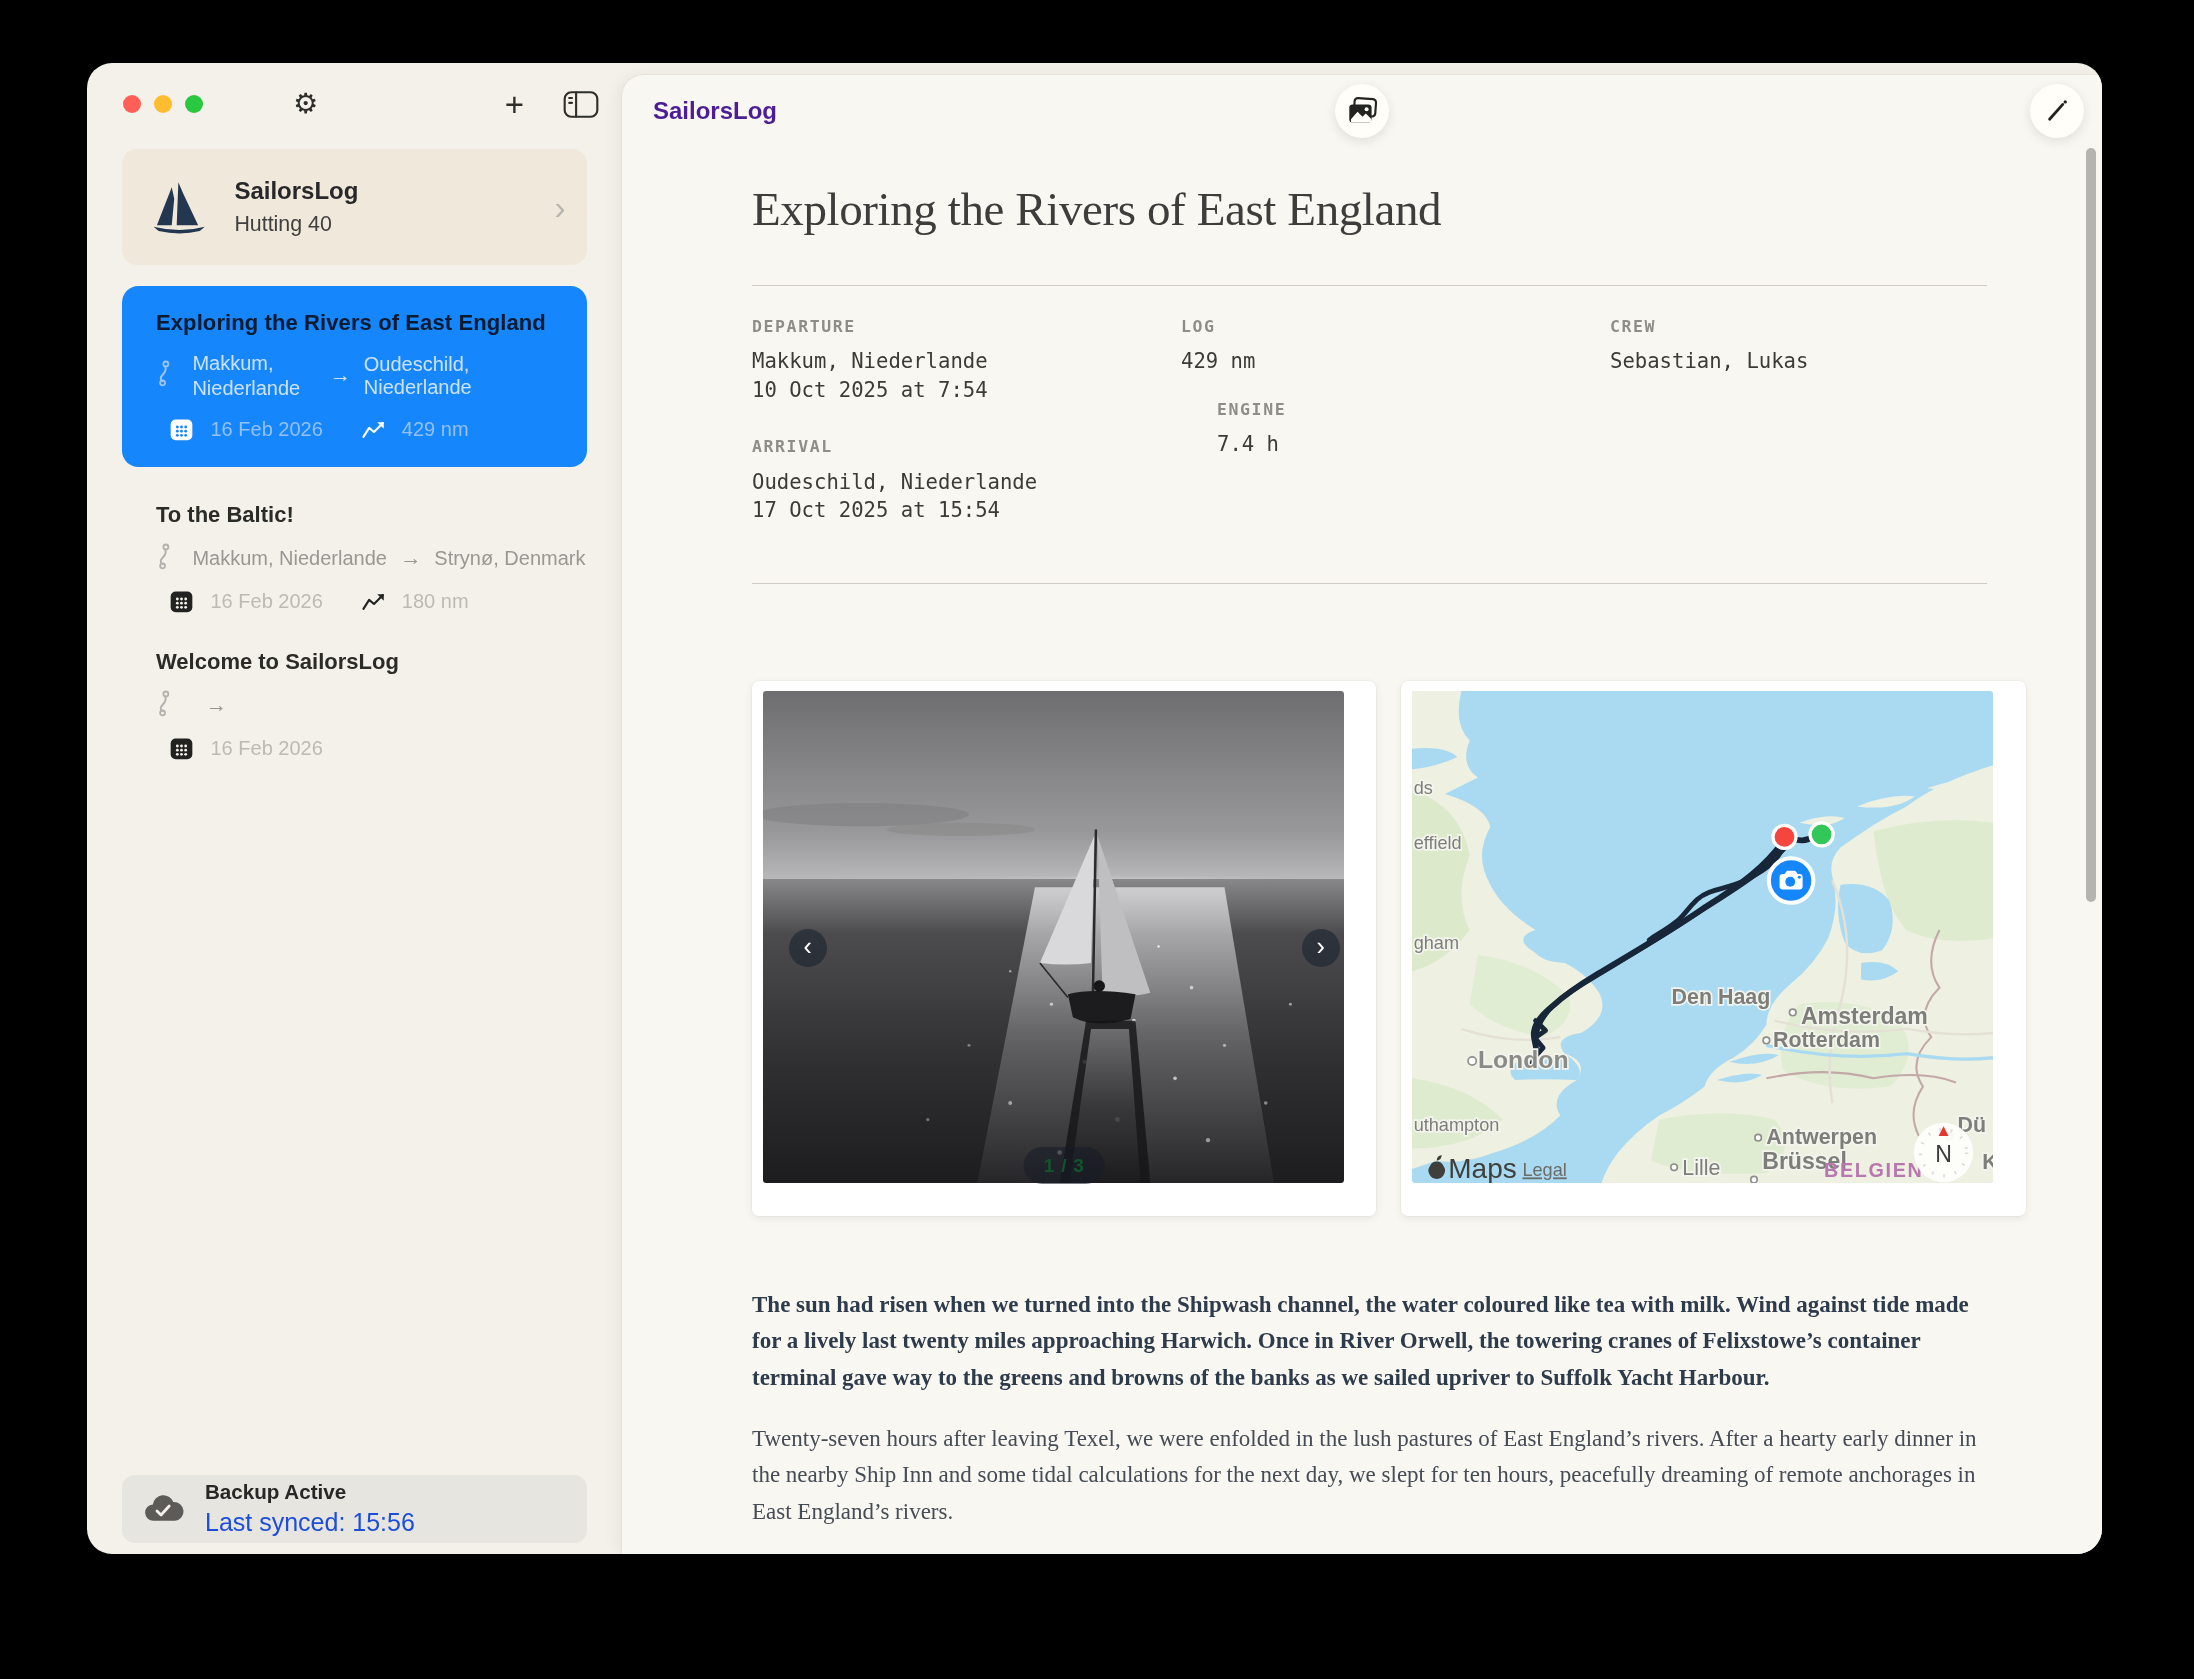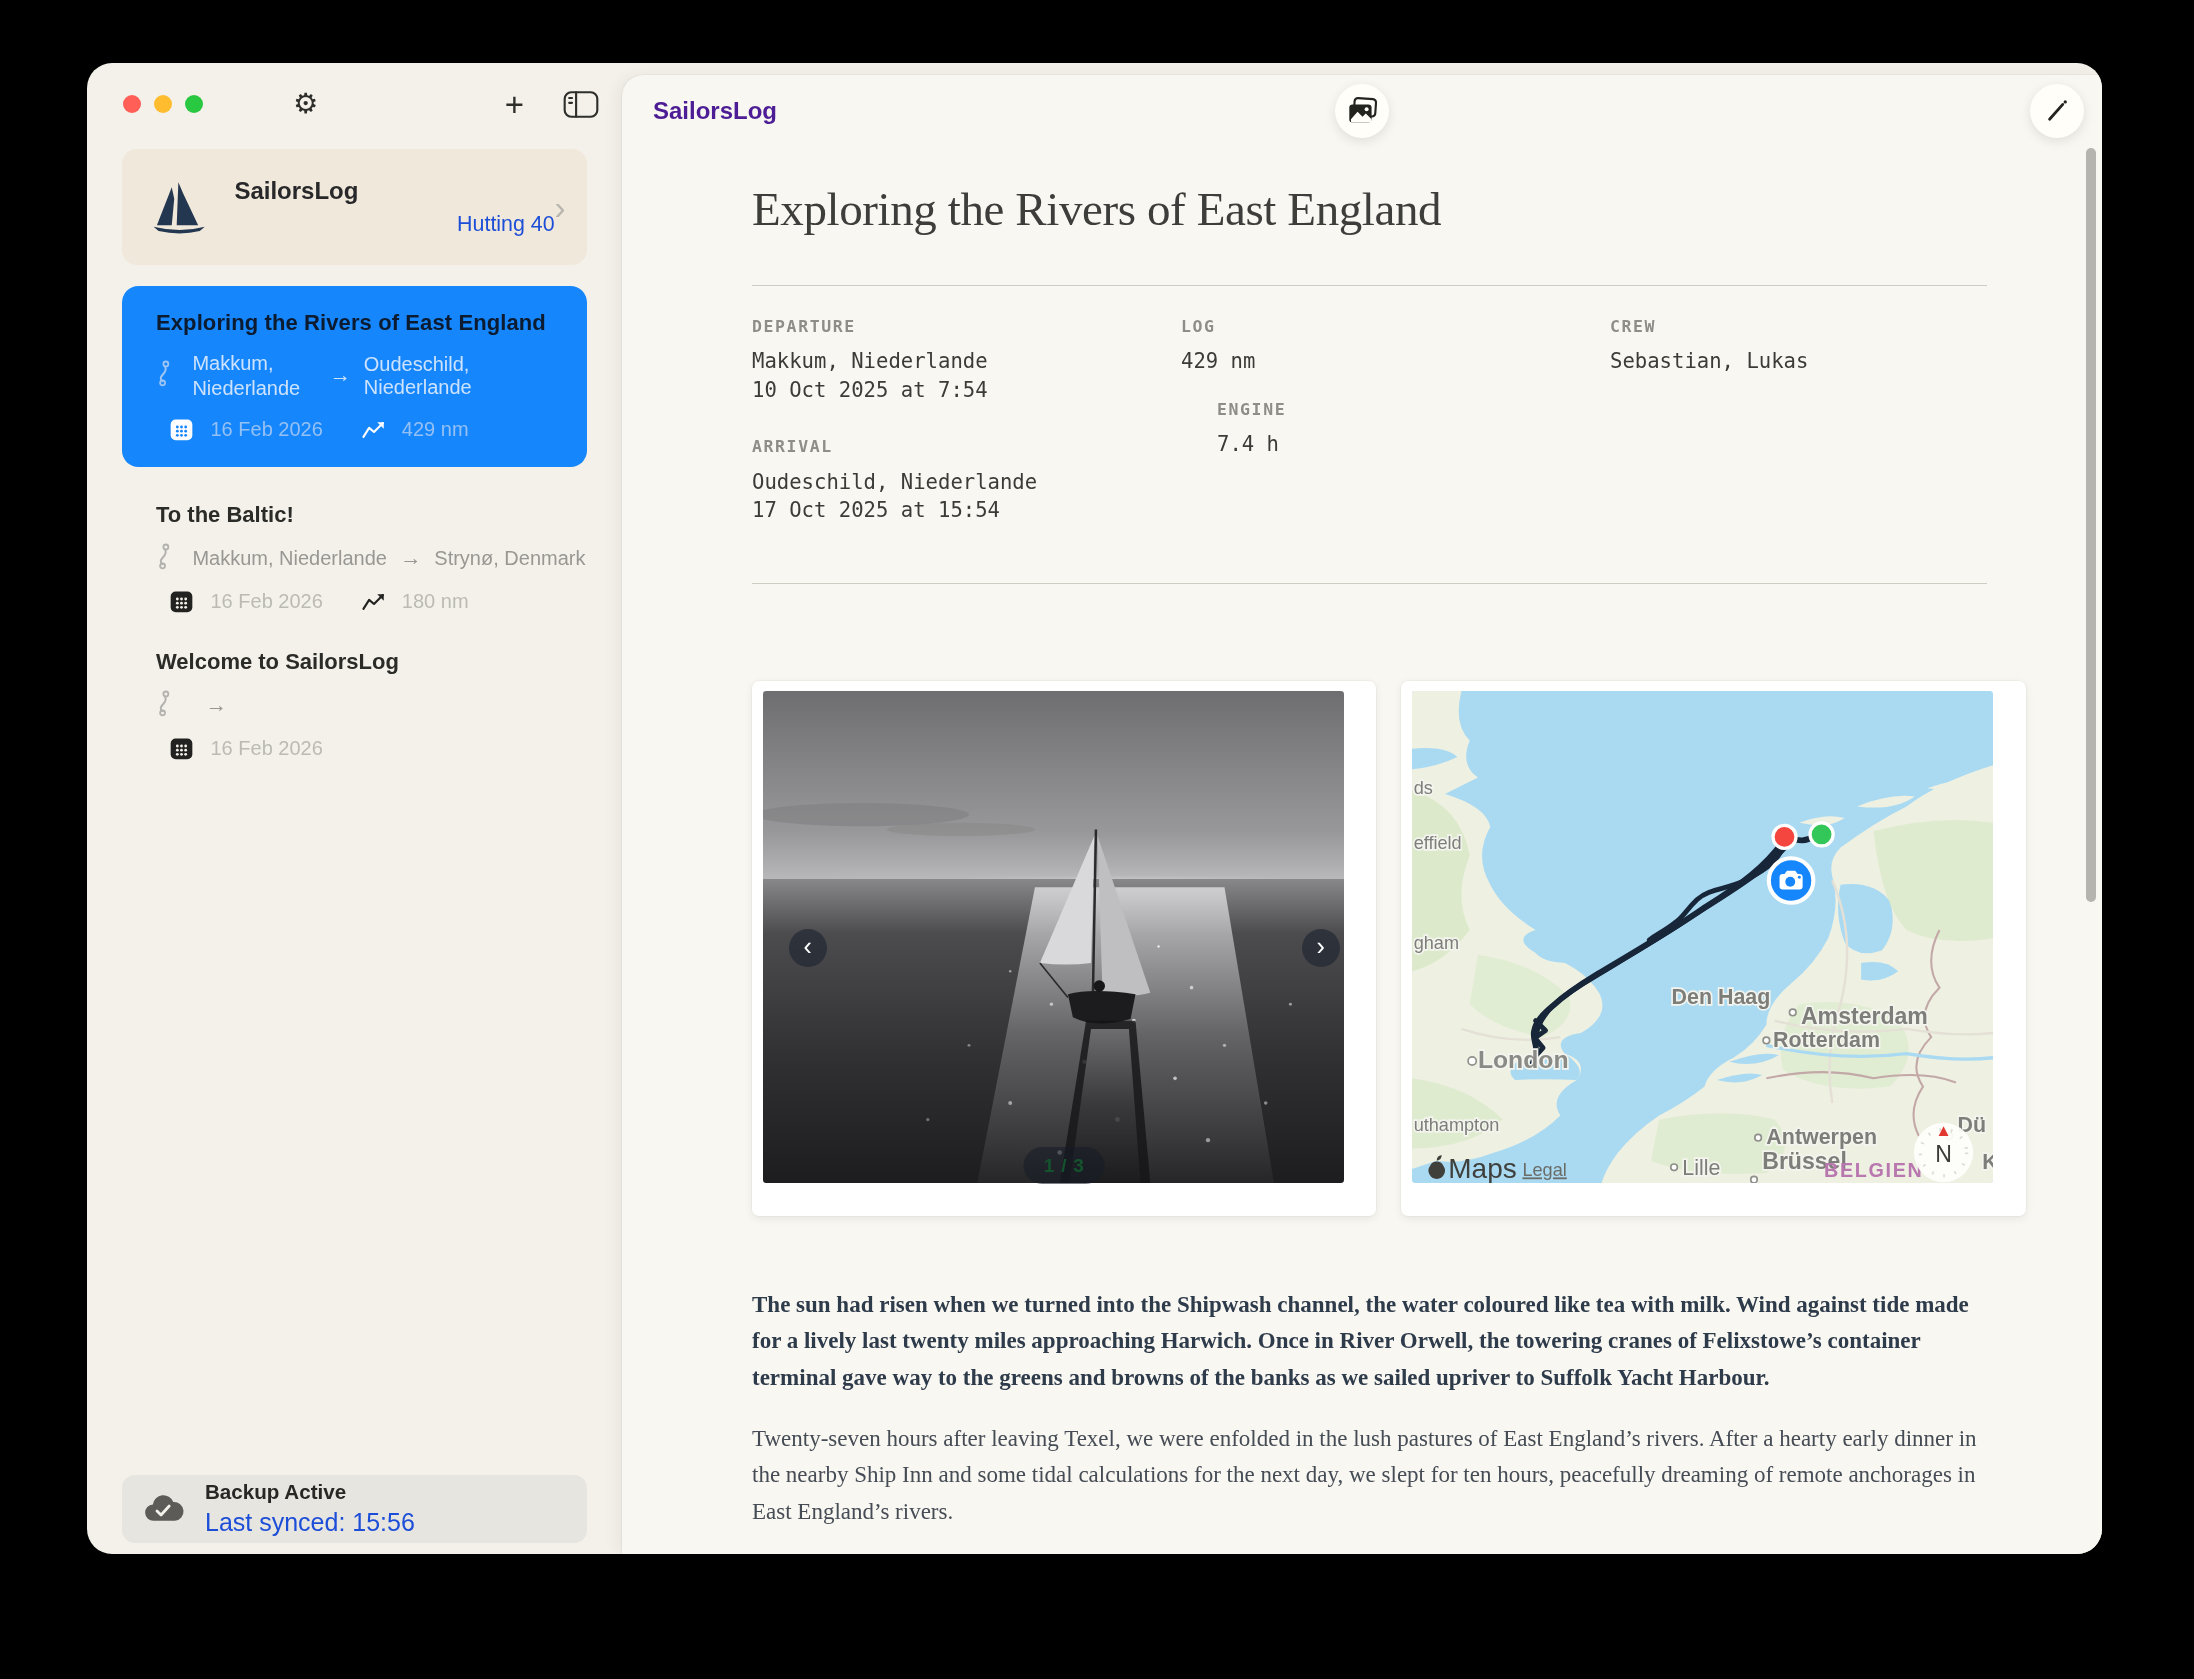--- a/index.html
+++ b/index.html
@@ -22,21 +22,21 @@
               font-family:"DejaVu Sans", sans-serif; }
   .sb-spacer { flex:1; }
   .plus-btn { font-size:33px; color:#2e2e2b; font-weight:300; margin-right:38px; line-height:1; }
   .toggle-btn { display:flex; align-items:center; }
 
   .boat-card { margin-top:4.1px; background:#f0e8da; border-radius:15px; height:116px;
                display:flex; align-items:center; padding:0 21.4px 0 25px; flex:0 0 auto; }
   .boat-icon { width:66px; height:66px; flex:0 0 auto; margin-right:21.4px; }
   .boat-texts { flex:1; }
   .boat-name { font-size:24px; font-weight:bold; color:#28282a; margin-bottom:6.6px; }
-  .boat-model { font-size:21.4px; color:#1d4ed8;text-align:right; }
+  .boat-model { font-size:21.4px; color:#404040; }
   .boat-chevron { font-size:33px; color:#b9b6af; line-height:1; }
 
   .trip-sel { margin-top:20.6px; background:#1586fb; border-radius:16.5px; padding:24px 25px 25px 34px;
               flex:0 0 auto; }
   .trip-sel .t-title { font-size:22px; font-weight:bold; color:#0c1b30; letter-spacing:0.1px; }
   .trip-sel .t-route { display:flex; align-items:center; margin-top:15px; color:#cde3fd; }
   .trip-sel .t-route .squig { color:#9cc4f5; }
   .trip-sel .t-meta  { margin-top:16.5px; color:#95c0f4; }
   .trip-sel .t-meta .cal, .trip-sel .t-meta .chart { color:#fdfdff; }
 

